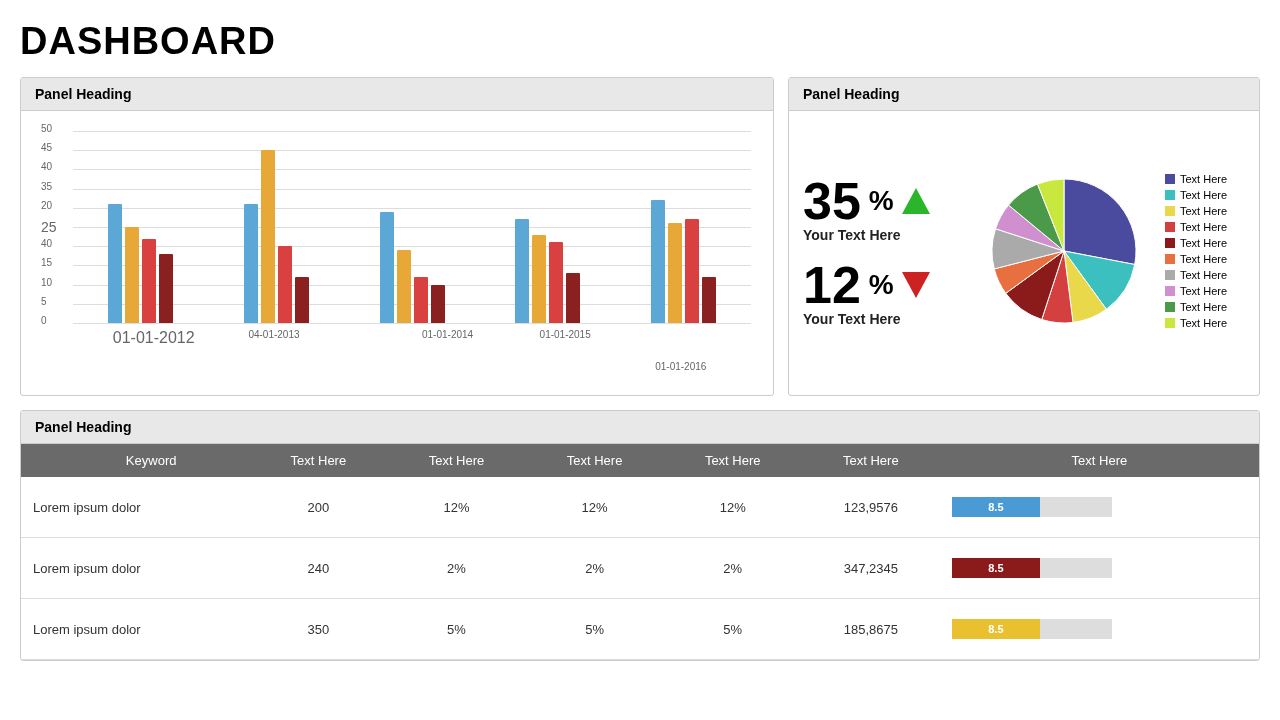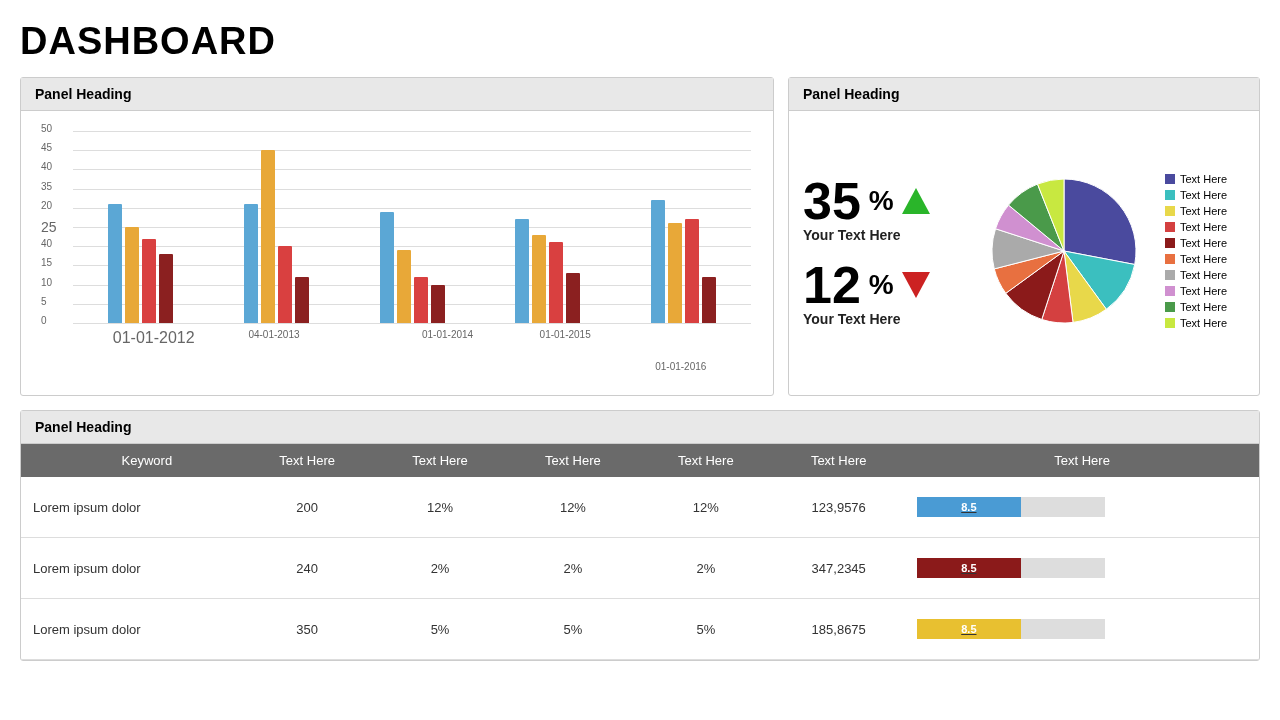--- a/index.html
+++ b/index.html
@@ -148,22 +148,21 @@
       text-align: center;
       color: #333;
     }
     .data-table tbody td:first-child {
       text-align: left;
     }
     .progress-cell {
       display: flex;
       align-items: flex-end;
       gap: 0;
-      width: 188px;
-      text-decoration: underline;
+      width: 160px;
     }
     .progress-bar-filled {
       height: 20px;
       display: flex;
       align-items: center;
       justify-content: center;
       color: white;
       font-size: 11px;
       font-weight: bold;
     }

